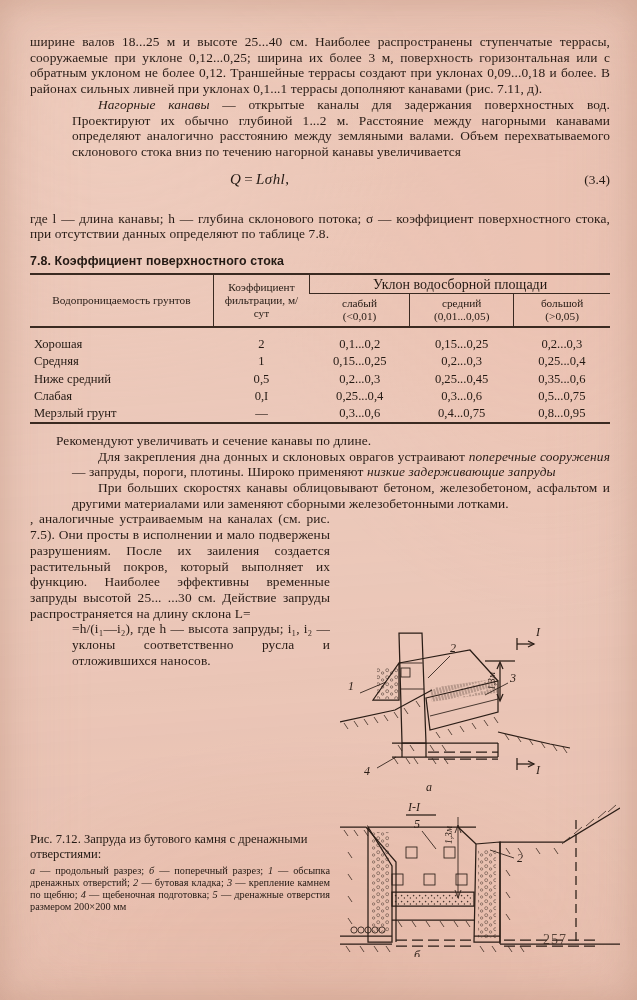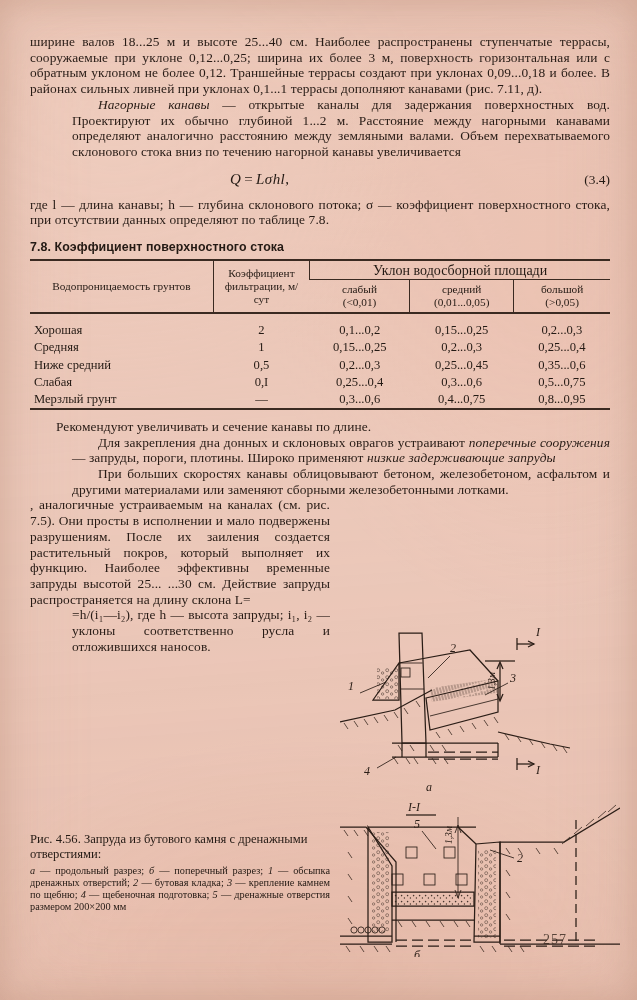--- a/index.html
+++ b/index.html
@@ -39,21 +39,21 @@
     margin:0;
     letter-spacing:.1px;
     color:#271b15;
   }
   .para.ind{text-indent:26px;}
   .para + .para{margin-top:0;margin-left:42px;}
   .it{font-style:italic;}
 
   .formula-row{
     display:flex;align-items:baseline;
-    margin:11px 0 9px 0;
+    margin:11px 0 23px 0;
   }
   .formula{
     flex:0 0 auto;
     margin-left:200px;
     font-size:15px;
     font-style:italic;
     letter-spacing:.4px;
   }
   .formula .eq{font-style:normal;padding:0 3px;}
   .formula .com{font-style:normal;}
@@ -243,21 +243,21 @@
 
   <p class="para ind">При больших скоростях канавы облицовывают бетоном, железобетоном, асфальтом и другими материалами или заменяют сборными железобетонными лотками.</p>
 
   <div style="width:300px">
     <p class="para" style="text-indent:0">, аналогичные устраиваемым на каналах (см. рис. 7.5). Они просты в исполнении и мало подвержены разрушениям. После их заиления создается растительный покров, который выполняет их функцию. Наиболее эффективны временные запруды высотой 25... ...30 см. Действие запруды распространяется на длину склона L=</p>
     <p class="para" style="text-indent:0">=h/(i₁—i₂), где h — высота запруды; i₁, i₂ — уклоны соответственно русла и отложившихся наносов.</p>
   </div>
 </div>
 
 <div class="caption">
-  <p class="cap-main">Рис. 4.56. Запруда из бутового камня с дренажными отверстиями:</p>
+  <p class="cap-main">Рис. 7.12. Запруда из бутового камня с дренажными отверстиями:</p>
   <p class="cap-legend">
     <span class="it">а</span><span> — продольный разрез; </span><span class="it">б</span><span> — поперечный разрез; </span><span class="it">1</span><span> — обсыпка дренажных отверстий; </span><span class="it">2</span><span> — бутовая кладка; </span><span class="it">3</span><span> — крепление камнем по щебню; </span><span class="it">4</span><span> — щебеночная подготовка; </span><span class="it">5</span><span> — дренажные отверстия размером 200×200 мм</span>
   </p>
 </div>
 
 <div class="fig-wrap">
   <svg width="280" height="345" viewBox="0 0 280 345" xmlns="http://www.w3.org/2000/svg">
     <defs>
       <pattern id="rubble" width="9" height="7" patternUnits="userSpaceOnUse">
         <circle cx="2.2" cy="2.2" r="1.5" fill="none" stroke="#2a1d16" stroke-width=".55"></circle>

